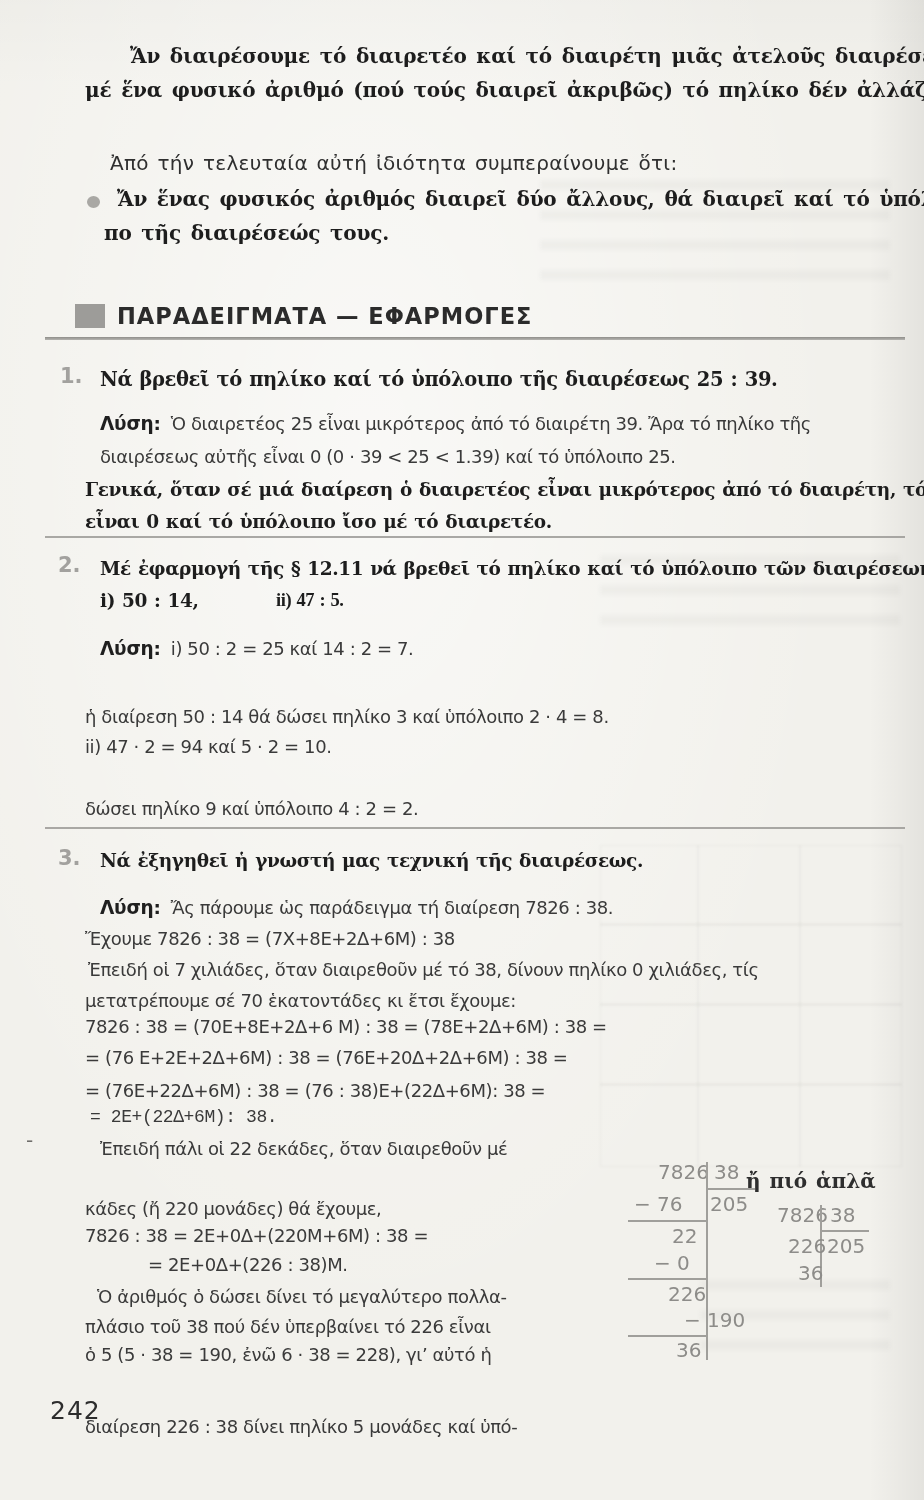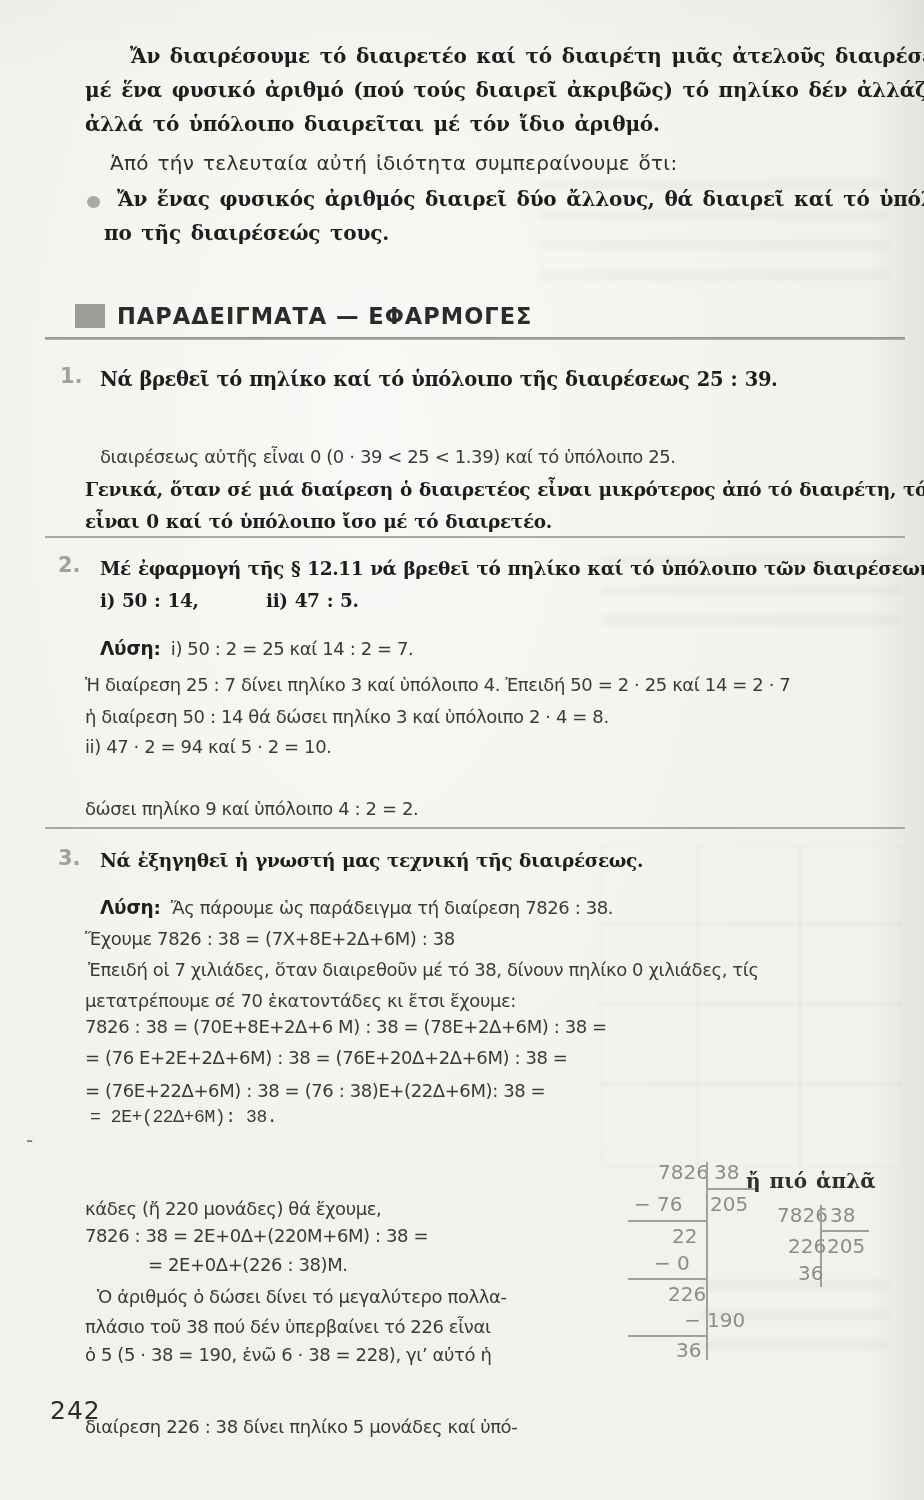--- a/index.html
+++ b/index.html
@@ -54,70 +54,72 @@
 
 <div class="page">
 
   <div class="ghost ghost-lines" style="left:540px;top:180px;width:350px;height:110px;"></div>
   <div class="ghost ghost-lines" style="left:600px;top:555px;width:300px;height:70px;"></div>
   <div class="ghost ghost-grid" style="left:600px;top:845px;width:300px;height:320px;"></div>
   <div class="ghost ghost-lines" style="left:700px;top:1280px;width:190px;height:90px;"></div>
 
   <div class="abs bserif" style="left:130px;top:44px;">Ἄν διαιρέσουμε τό διαιρετέο καί τό διαιρέτη μιᾶς ἀτελοῦς διαιρέσεως</div>
   <div class="abs bserif" style="left:85px;top:78px;">μέ ἕνα φυσικό ἀριθμό (πού τούς διαιρεῖ ἀκριβῶς) τό πηλίκο δέν ἀλλάζει,</div>
-  <div class="abs bserif" style="left:85px;top:112px;">ἀλλά τό ὑπόλοιπο διαιρεῖται μέ τόν ἴδιο ἀριθμό.</div>
 
   <div class="abs lead" style="left:110px;top:151px;">Ἀπό τήν τελευταία αὐτή ἰδιότητα συμπεραίνουμε ὅτι:</div>
 
   <span class="bullet-dot" style="left:87px;top:196px;"></span>
   <div class="abs bserif" style="left:117px;top:187px;">Ἄν ἕνας φυσικός ἀριθμός διαιρεῖ δύο ἄλλους, θά διαιρεῖ καί τό ὑπόλοι-</div>
   <div class="abs bserif" style="left:104px;top:221px;">πο τῆς διαιρέσεώς τους.</div>
 
   <span class="abs marker" style="left:75px;top:304px;"></span>
   <div class="abs heading-title" style="left:117px;top:303px;">ΠΑΡΑΔΕΙΓΜΑΤΑ — ΕΦΑΡΜΟΓΕΣ</div>
   <div class="rule thick" style="top:337px;"></div>
 
   <div class="abs exnum" style="left:60px;top:364px;">1.</div>
   <div class="abs bserif sm" style="left:100px;top:368px;font-size:19.5px;">Νά βρεθεῖ τό πηλίκο καί τό ὑπόλοιπο τῆς διαιρέσεως 25 : 39.</div>
 
+  <div class="abs" style="left:100px;top:413px;">
+    <span class="sol-label">Λύση:</span><span class="sans">Ὁ διαιρετέος 25 εἶναι μικρότερος ἀπό τό διαιρέτη 39. Ἄρα τό πηλίκο τῆς</span>
+  </div>
   <div class="abs sans" style="left:100px;top:446px;">διαιρέσεως αὐτῆς εἶναι 0 (0 · 39 &lt; 25 &lt; 1.39) καί τό ὑπόλοιπο 25.</div>
 
   <div class="abs bserif sm" style="left:85px;top:479px;">Γενικά, ὅταν σέ μιά διαίρεση ὁ διαιρετέος εἶναι μικρότερος ἀπό τό διαιρέτη, τό πηλίκο</div>
   <div class="abs bserif sm" style="left:85px;top:511px;">εἶναι 0 καί τό ὑπόλοιπο ἴσο μέ τό διαιρετέο.</div>
 
   <div class="rule thin" style="top:536px;"></div>
 
   <div class="abs exnum" style="left:58px;top:553px;">2.</div>
   <div class="abs bserif sm" style="left:100px;top:558px;">Μέ ἐφαρμογή τῆς § 12.11 νά βρεθεῖ τό πηλίκο καί τό ὑπόλοιπο τῶν διαιρέσεων:</div>
   <div class="abs bserif sm" style="left:100px;top:590px;">i)  50 : 14,</div>
-  <div class="abs bserif sm" style="left:266px;top:590px;">ii)  47 : 5.</div>
+  <div class="abs bserif sm" style="left:276px;top:590px;font-family:Liberation Serif, serif;">ii)  47 : 5.</div>
 
   <div class="abs" style="left:100px;top:638px;">
     <span class="sol-label">Λύση:</span><span class="sans">i) 50 : 2 = 25 καί 14 : 2 = 7.</span>
   </div>
-  <div class="abs sans" style="left:85px;top:674px;">Ἡ διαίρεση 25 : 7 δίνει πηλίκο 3 καί ὑπόλοιπο 4. Ἐπειδή 50 = 2 · 25 καί 14 = 2 · 7</div>
   <div class="abs sans" style="left:85px;top:706px;">ἡ διαίρεση 50 : 14 θά δώσει πηλίκο 3 καί ὑπόλοιπο 2 · 4 = 8.</div>
   <div class="abs sans" style="left:85px;top:736px;">ii) 47 · 2 = 94 καί 5 · 2 = 10.</div>
   <div class="abs sans" style="left:85px;top:798px;">δώσει πηλίκο 9 καί ὑπόλοιπο 4 : 2 = 2.</div>
 
   <div class="rule thin" style="top:827px;"></div>
 
   <div class="abs exnum" style="left:58px;top:846px;">3.</div>
   <div class="abs bserif sm" style="left:100px;top:850px;">Νά ἐξηγηθεῖ ἡ γνωστή μας τεχνική τῆς διαιρέσεως.</div>
 
   <div class="abs" style="left:100px;top:897px;">
     <span class="sol-label">Λύση:</span><span class="sans">Ἄς πάρουμε ὡς παράδειγμα τή διαίρεση 7826 : 38.</span>
   </div>
   <div class="abs sans" style="left:85px;top:928px;">Ἔχουμε 7826 : 38 = (7Χ+8Ε+2Δ+6Μ) : 38</div>
   <div class="abs sans" style="left:88px;top:959px;">Ἐπειδή οἱ 7 χιλιάδες, ὅταν διαιρεθοῦν μέ τό 38, δίνουν πηλίκο 0 χιλιάδες, τίς</div>
   <div class="abs sans" style="left:85px;top:990px;">μετατρέπουμε σέ 70 ἑκατοντάδες κι ἔτσι ἔχουμε:</div>
   <div class="abs sans" style="left:85px;top:1016px;">7826 : 38 = (70Ε+8Ε+2Δ+6 Μ) : 38 = (78Ε+2Δ+6Μ) : 38 =</div>
   <div class="abs sans" style="left:85px;top:1047px;">= (76 Ε+2Ε+2Δ+6Μ) : 38 = (76Ε+20Δ+2Δ+6Μ) : 38 =</div>
   <div class="abs sans" style="left:85px;top:1080px;">= (76Ε+22Δ+6Μ) : 38 = (76 : 38)Ε+(22Δ+6Μ): 38 =</div>
   <div class="abs sans" style="left:90px;top:1107px;font-family:Liberation Mono, monospace;">= 2Ε+(22Δ+6Μ): 38.</div>
+  <div class="abs sans" style="left:100px;top:1138px;">Ἐπειδή πάλι οἱ 22 δεκάδες, ὅταν διαιρεθοῦν μέ</div>
   <div class="abs sans" style="left:85px;top:1198px;">κάδες (ἤ 220 μονάδες) θά ἔχουμε,</div>
   <div class="abs sans" style="left:85px;top:1225px;">7826 : 38 = 2Ε+0Δ+(220Μ+6Μ) : 38 =</div>
   <div class="abs sans" style="left:148px;top:1254px;">= 2Ε+0Δ+(226 : 38)Μ.</div>
   <div class="abs sans" style="left:97px;top:1286px;">Ὁ ἀριθμός ὁ δώσει δίνει τό μεγαλύτερο πολλα-</div>
   <div class="abs sans" style="left:85px;top:1316px;">πλάσιο τοῦ 38 πού δέν ὑπερβαίνει τό 226 εἶναι</div>
   <div class="abs sans" style="left:85px;top:1344px;">ὁ 5 (5 · 38 = 190, ἐνῶ 6 · 38 = 228), γι’ αὐτό ἡ</div>
   <div class="abs sans" style="left:85px;top:1373px;margin-top:43px;">διαίρεση 226 : 38 δίνει πηλίκο 5 μονάδες καί ὑπό-</div>
 
   <div class="abs" style="left:628px;top:1160px;width:170px;height:210px;">
     <span class="abs dv" style="left:30px;top:0;">7826</span>

